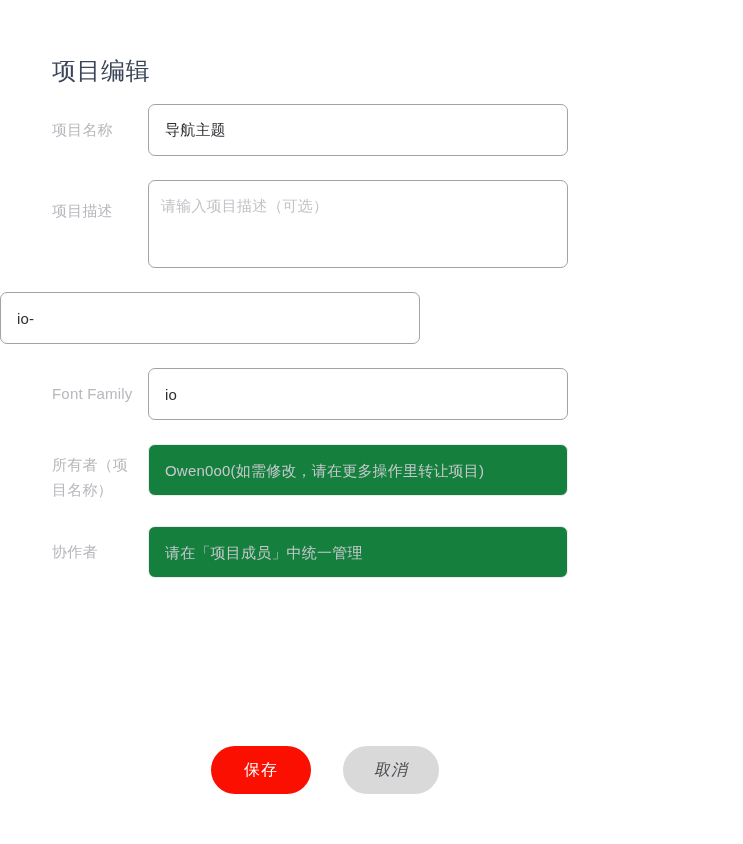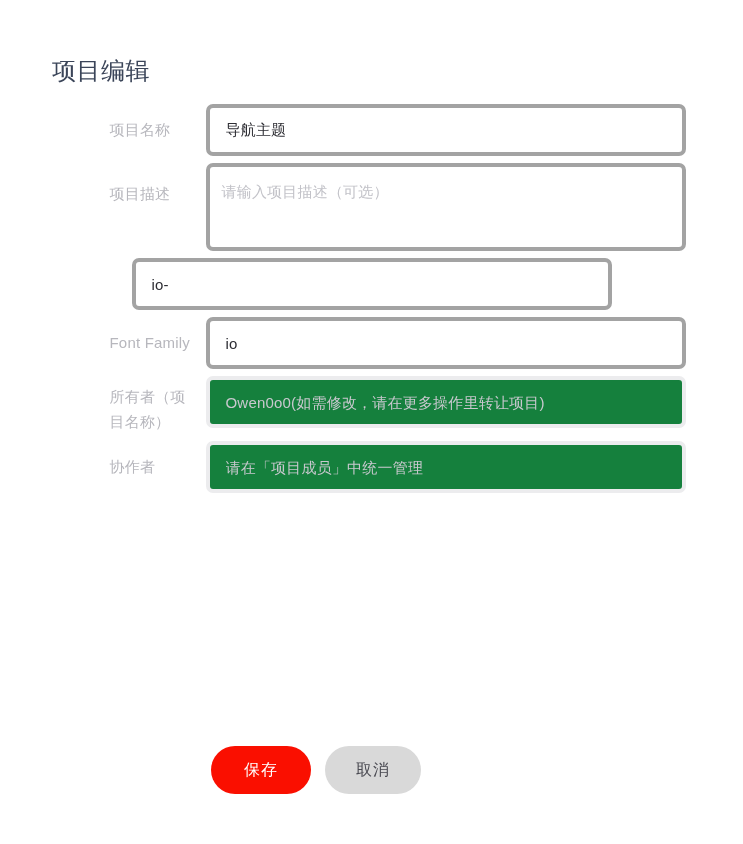--- a/index.html
+++ b/index.html
@@ -40,22 +40,21 @@
     position: absolute;
     left: 0;
     top: 104px;
     width: 743px;
   }
 
   .row {
     position: relative;
     display: flex;
     align-items: flex-start;
-    margin-bottom: 7px;
-    justify-content: center;
+    margin-bottom: 24px;
   }
 
   .row-label {
     width: 148px;
     box-sizing: border-box;
     padding-left: 52px;
     padding-right: 8px;
     font-size: 15px;
     line-height: 25px;
     color: #b7b7bd;
@@ -70,22 +69,22 @@
   }
 
   
   .row.one-line .row-label { padding-top: 13px; }
   .row.two-line .row-label { padding-top: 8px; }
   .row.textarea-row .row-label { padding-top: 18px; }
 
   
   .ctl {
     box-sizing: border-box;
-    width: 480px;
-    border: 4px solid #a3a3a3;
+    width: 420px;
+    border: 1px solid #a3a3a3;
     border-radius: 7px;
     background: #ffffff;
     font-family: "Liberation Sans", "DejaVu Sans", sans-serif;
     font-size: 15px;
     color: #2d2d33;
     letter-spacing: 0.2px;
     outline: none;
     display: block;
   }
 
@@ -117,21 +116,21 @@
     opacity: 1;
   }
 
   
   .actions {
     position: absolute;
     left: 211px;
     top: 746px;
     display: flex;
     align-items: center;
-    gap: 14px;
+    gap: 32px;
   }
 
   .btn {
     border: none;
     outline: none;
     cursor: pointer;
     font-family: "Liberation Sans", "DejaVu Sans", sans-serif;
     font-size: 16px;
     letter-spacing: 1px;
     border-radius: 26px;
@@ -145,20 +144,21 @@
   .btn-primary {
     width: 100px;
     background: #fa0f00;
     color: #ffffff;
   }
 
   .btn-default {
     width: 96px;
     background: #d9d9d9;
     color: #4a4a52;
+    font-style: italic;
   }
 </style>
 </head>
 <body>
 
 <div class="page">
 
   <div class="page-title">项目编辑</div>
 
   <div class="form">

